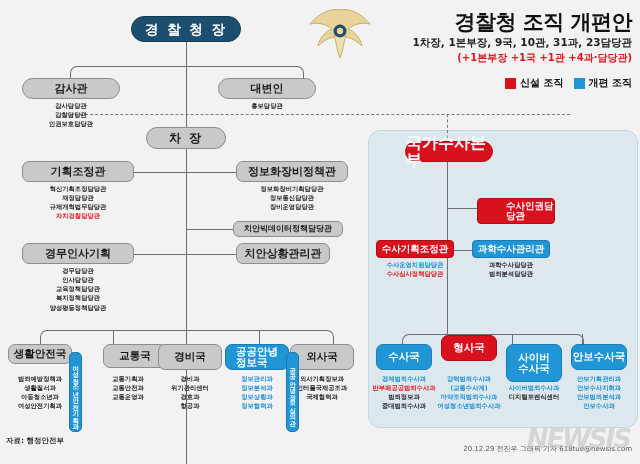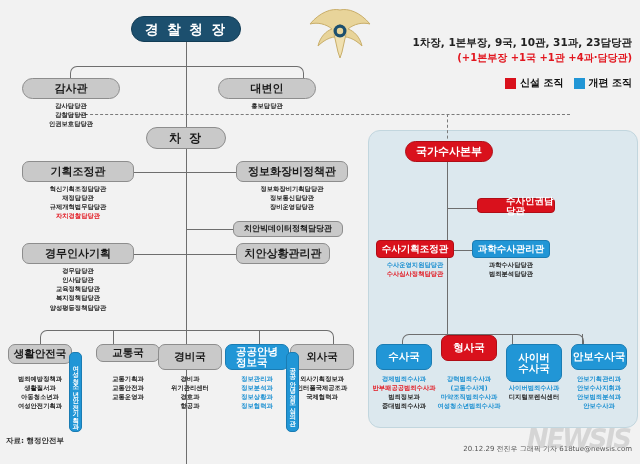--- a/index.html
+++ b/index.html
@@ -144,20 +144,21 @@
 
   <svg id="emblem" viewBox="0 0 88 62">
     <g>
       <path d="M44 6 C36 4 24 8 14 20 C22 18 30 20 36 25 C30 27 24 33 22 42 C30 34 38 32 44 33 C50 32 58 34 66 42 C64 33 58 27 52 25 C58 20 66 18 74 20 C64 8 52 4 44 6 Z" fill="#e8d49a" stroke="#c9ae6a" stroke-width="1"></path>
       <path d="M44 20 L50 30 L46 48 L44 54 L42 48 L38 30 Z" fill="#f0e0b0" stroke="#c9ae6a" stroke-width="1"></path>
       <circle cx="44" cy="27" r="6.5" fill="#1c4f6e"></circle>
       <circle cx="44" cy="27" r="3.2" fill="#e8d49a"></circle>
     </g>
   </svg>
 
+  <div id="hdr-title">경찰청 조직 개편안</div>
   <div id="hdr-sub">1차장, 1본부장, 9국, 10관, 31과, 23담당관</div>
   <div id="hdr-sub2">(+1본부장 +1국  +1관  +4과·담당관)</div>
   <div id="legend">
     <span class="sw red"></span>
     <span>신설 조직</span>
     <span class="sw blue" style="margin-left:6px"></span>
     <span>개편 조직</span>
   </div>
 
   <div class="ln v" style="left:186px;top:40px;height:425px;"></div>
@@ -224,43 +225,43 @@
   <div class="subs" style="left:14px;top:266px;width:128px;">
       <div class="c-dark">경무담당관</div>
       <div class="c-dark">인사담당관</div>
       <div class="c-dark">교육정책담당관</div>
       <div class="c-dark">복지정책담당관</div>
       <div class="c-dark">양성평등정책담당관</div>
     </div>
 
   <div class="node" style="left:236px;top:243px;width:94px;height:21px;font-size:11px;">치안상황관리관</div>
 
-  <div class="node red pill" style="left:405px;top:141px;width:88px;height:21px;font-size:11px;">국가수사본부</div>
-  <div class="node red" style="left:477px;top:198px;width:78px;height:15px;font-size:9.5px;border-radius:4px;padding-left:28px;">수사인권담당관</div>
+  <div class="node red pill" style="left:405px;top:141px;width:88px;height:21px;font-size:16px;">국가수사본부</div>
+  <div class="node red" style="left:477px;top:198px;width:78px;height:26px;font-size:9.5px;border-radius:4px;padding-left:28px;">수사인권담당관</div>
   <div class="node red" style="left:376px;top:240px;width:78px;height:18px;font-size:9.5px;border-radius:4px;">수사기획조정관</div>
   <div class="subs" style="left:368px;top:260px;width:94px;">
       <div class="c-blue">수사운영지원담당관</div>
       <div class="c-red">수사심사정책담당관</div>
     </div>
   <div class="node blue" style="left:472px;top:240px;width:78px;height:18px;font-size:9.5px;border-radius:4px;">과학수사관리관</div>
   <div class="subs" style="left:464px;top:260px;width:94px;">
       <div class="c-dark">과학수사담당관</div>
       <div class="c-dark">범죄분석담당관</div>
     </div>
 
   <div id="bureaus-left">
       <div class="node" style="left: 8px; top: 344px; width: 64px; height: 20px; font-size: 10.5px; white-space: pre-line;">생활안전국</div>
       <div class="subs" style="left: -3px; top: 374px; width: 86px;">
         <div class="c-dark">범죄예방정책과</div>
         <div class="c-dark">생활질서과</div>
         <div class="c-dark">아동청소년과</div>
         <div class="c-dark">여성안전기획과</div>
       </div>
       <div class="vtab" style="left: 69px; top: 352px; width: 11px; height: 78px;">여성청소년안전기획과</div>
-      <div class="node" style="left: 96px; top: 344px; width: 64px; height: 18px; font-size: 10.5px; white-space: pre-line;">교통국</div>
+      <div class="node" style="left: 103px; top: 344px; width: 64px; height: 24px; font-size: 10.5px; white-space: pre-line;">교통국</div>
       <div class="subs" style="left: 85px; top: 374px; width: 86px;">
         <div class="c-dark">교통기획과</div>
         <div class="c-dark">교통안전과</div>
         <div class="c-dark">교통운영과</div>
       </div>
       <div class="node" style="left: 158px; top: 344px; width: 64px; height: 26px; font-size: 10.5px; white-space: pre-line;">경비국</div>
       <div class="subs" style="left: 147px; top: 374px; width: 86px;">
         <div class="c-dark">경비과</div>
         <div class="c-dark">위기관리센터</div>
         <div class="c-dark">경호과</div>

